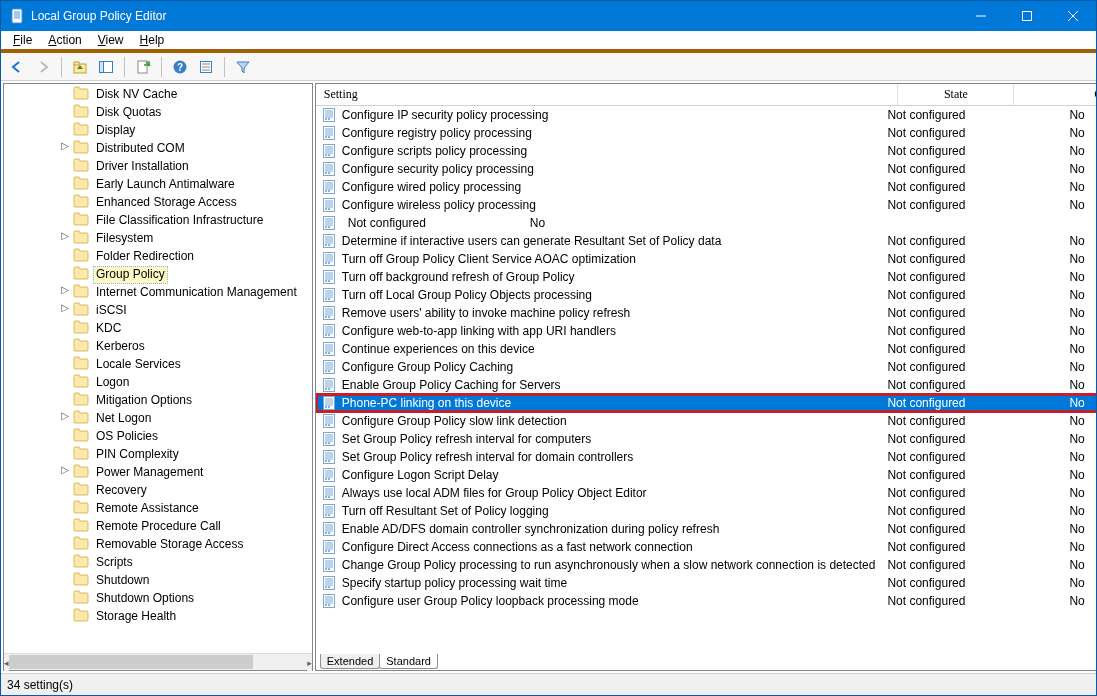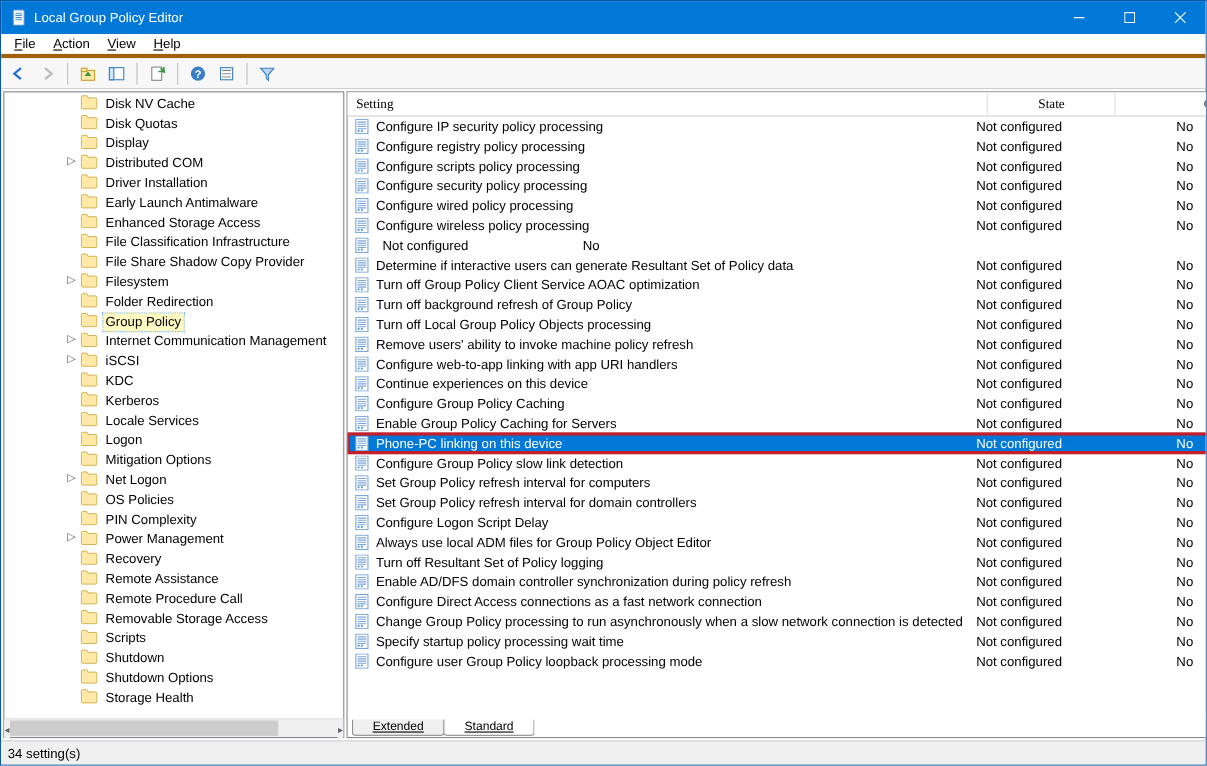--- a/index.html
+++ b/index.html
@@ -47,21 +47,21 @@
   .list-row .state-text { width:116px; padding-left:6px; }
   .list-row .comment-text { width:208px; padding-left:72px; }
   .list-row.selected { background:#0078d7; color:#fff; }
   .list-row.highlighted { outline:3px solid #c4202c; outline-offset:-2px; }
   .scroll-btn { height:17px; display:flex; align-items:center; justify-content:center; color:#606060; font-size:9px; background:#f0f0f0; }
   .hscroll { height:17px; background:#f0f0f0; display:flex; border-top:1px solid #dcdcdc; }
   .hscroll .track { flex:1; position:relative; }
   .hscroll .hthumb { position:absolute; top:1px; bottom:1px; left:0; width:82%; background:#cdcdcd; }
   
   .tabbar { height:22px; display:flex; align-items:flex-end; padding-left:4px; border-top:1px solid #fff; }
-  .tab { padding:1px 18px; border:1px solid #919191; background:#fff; border-top:none; border-radius:0 0 3px 3px; position:relative; top:-1px; margin-right:-1px; font-size:11px;text-decoration:underline; }
+  .tab { padding:1px 6px; border:1px solid #919191; background:#fff; border-top:none; border-radius:0 0 3px 3px; position:relative; top:-1px; margin-right:-1px; font-size:11px; }
   .tab.active { background:#fff; }
   .tab.inactive { background:#f0f0f0; }
   
   .statusbar { height:22px; background:#f0f0f0; border-top:1px solid #d0d0d0; display:flex; align-items:center; padding:0 6px; font-size:12px; }
   
   svg { display:block; }
 </style>
 </head>
 <body>
 
@@ -229,29 +229,20 @@
           <div class="tree-row">
             <span class="exp"></span>
             <span class="folder">
               <svg width="16" height="14" viewBox="0 0 16 14">
                 <path d="M1 3 L1 12 Q1 13 2 13 L14 13 Q15 13 15 12 L15 4 Q15 3 14 3 L7 3 L6 1 L2 1 Q1 1 1 2 Z" fill="#ffe9a8" stroke="#c8a030" stroke-width="0.7"></path>
               </svg>
             </span>
             <span class="label">File Classification Infrastructure</span>
           </div>
           <div class="tree-row">
-            <span class="exp"></span>
-            <span class="folder">
-              <svg width="16" height="14" viewBox="0 0 16 14">
-                <path d="M1 3 L1 12 Q1 13 2 13 L14 13 Q15 13 15 12 L15 4 Q15 3 14 3 L7 3 L6 1 L2 1 Q1 1 1 2 Z" fill="#ffe9a8" stroke="#c8a030" stroke-width="0.7"></path>
-              </svg>
-            </span>
-            <span class="label">File Share Shadow Copy Provider</span>
-          </div>
-          <div class="tree-row">
             <span class="exp">▷</span>
             <span class="folder">
               <svg width="16" height="14" viewBox="0 0 16 14">
                 <path d="M1 3 L1 12 Q1 13 2 13 L14 13 Q15 13 15 12 L15 4 Q15 3 14 3 L7 3 L6 1 L2 1 Q1 1 1 2 Z" fill="#ffe9a8" stroke="#c8a030" stroke-width="0.7"></path>
               </svg>
             </span>
             <span class="label">Filesystem</span>
           </div>
           <div class="tree-row">
             <span class="exp"></span>

